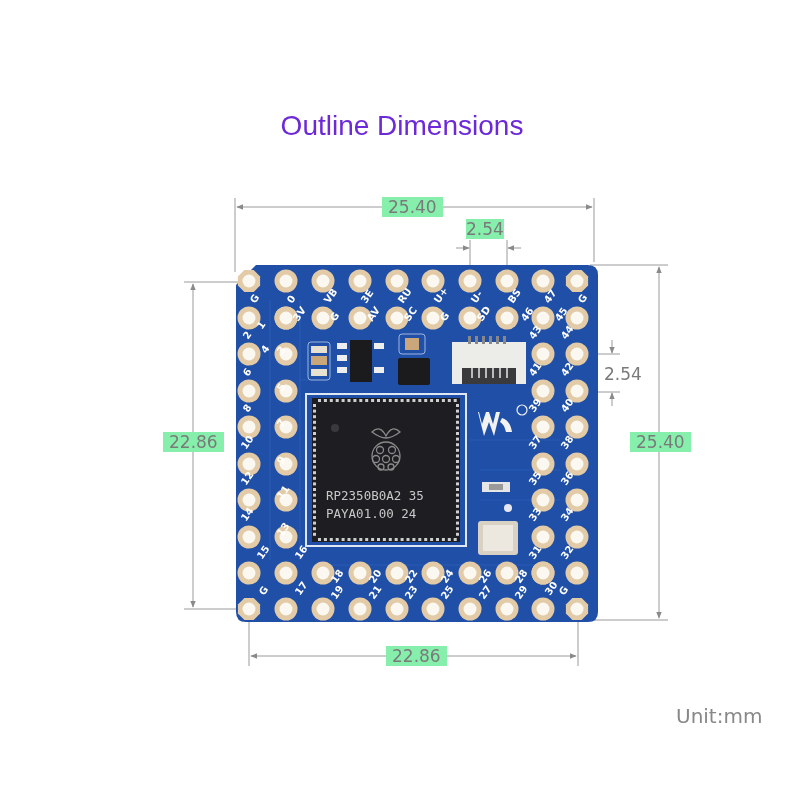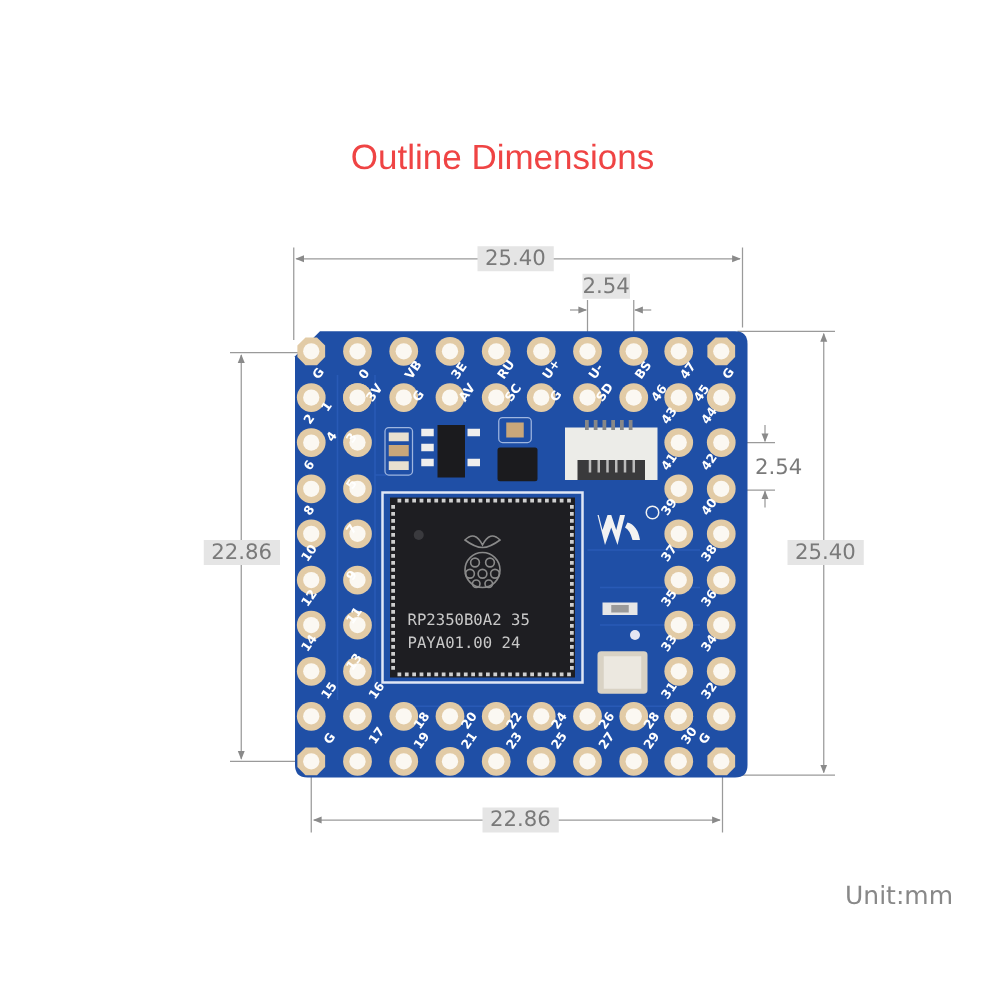--- a/index.html
+++ b/index.html
@@ -1,18 +1,18 @@
 <!DOCTYPE html>
 <html><head>
 <meta charset="utf-8">
 <style>
   html, body { margin:0; padding:0; background:#ffffff; }
   body { width:804px; height:804px; position:relative; overflow:hidden; font-family:"Liberation Sans", sans-serif; }
-  .title { position:absolute; left:0; width:804px; top:110px; text-align:center; font-size:28px; color:#ef4444; }
-  .dim { position:absolute; font-size:17px; color:#7a7a7a; background:#e5e5e5; padding:0 6px; font-family:"DejaVu Sans", sans-serif; }
+  .title { position:absolute; left:0; width:804px; top:110px; text-align:center; font-size:28px; color:#6d28d9; }
+  .dim { position:absolute; font-size:17px; color:#7a7a7a; background:#86efac; padding:0 6px; font-family:"DejaVu Sans", sans-serif; }
   .unit { position:absolute; left:676px; top:704px; font-size:20px; color:#888; font-family:"DejaVu Sans", sans-serif; }
   svg { position:absolute; left:0; top:0; }
   .pinlbl { font-family:"DejaVu Sans", sans-serif; font-weight:bold; font-size:10px; fill:#ffffff; }
   .chiptxt { font-family:"DejaVu Sans Mono", monospace; font-size:12.5px; fill:#c8c8c8; }
 </style>
 </head>
 <body>
 
 <div class="title">Outline Dimensions</div>
 

